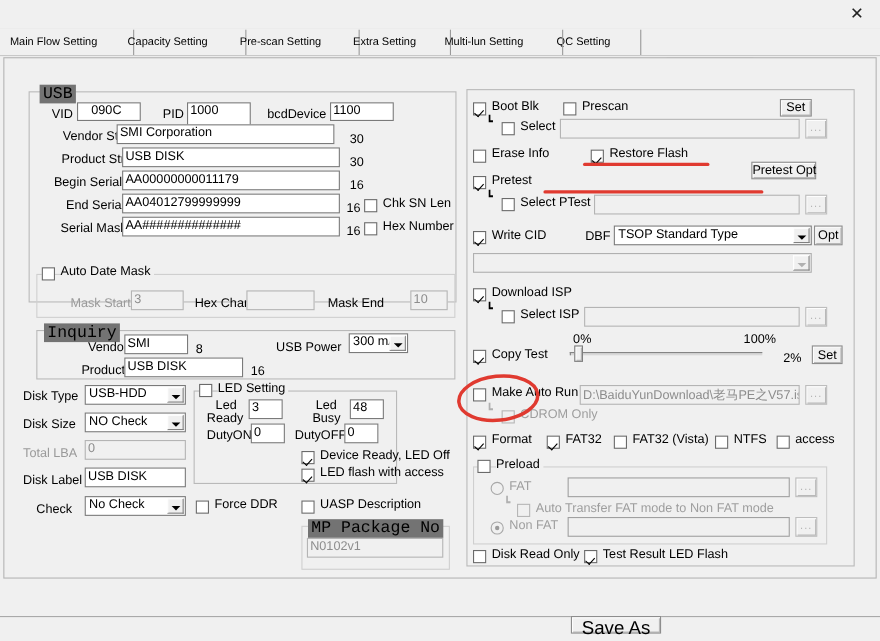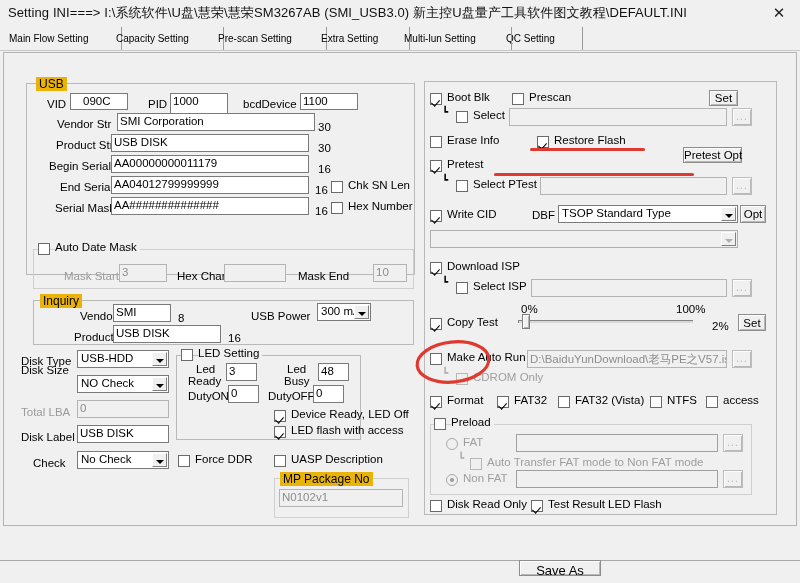--- a/index.html
+++ b/index.html
@@ -102,22 +102,23 @@
   .rad.on .bx::after{
     content:"";position:absolute;left:3px;top:3px;width:4px;height:4px;
     border-radius:50%;background:#9a9a9a;
   }
   .rad .tx{position:absolute;left:17px;top:-2px;white-space:nowrap;font-size:11.5px;color:#9e9e9e;}
 
   
   .grp{position:absolute;border:1px solid #b9b9b9;box-sizing:border-box;}
   .grp.dis{border-color:#cfcfcf;}
   .grpcap{
-    position:absolute;background:#eab308;padding:0 3px;font-size:12px;
+    position:absolute;background:#737373;padding:0 3px;font-size:15px;
     white-space:nowrap;
+    font-family:Liberation Mono, monospace;
   }
   .grpcap.dis{color:#9e9e9e;}
 
   
   .panel{position:absolute;border:1px solid #b9b9b9;box-sizing:border-box;background:#f0f0f0;}
 
   .elbow{position:absolute;font-size:10px;color:#000;}
   .elbow.dis{color:#b0b0b0;}
 
   
@@ -145,21 +146,20 @@
     border-top:1px solid #a9a9a9;background:#f0f0f0;}
   .bigpanel{position:absolute;left:3px;top:52px;width:794px;height:474px;
      border:1px solid #b4b4b4;box-sizing:border-box;background:#f0f0f0;}
 </style>
 </head>
 <body>
 
 <div class="win">
 
   <div class="titlebar">
-    <div class="title-text">Setting  INI===&gt; I:\系统软件\U盘\慧荣\慧荣SM3267AB  (SMI_USB3.0)  新主控U盘量产工具软件图文教程\DEFAULT.INI</div>
     <div class="close-btn">✕</div>
   </div>
 
   <div class="tabstrip">
     <div class="tab sel" style="left:2px;width:105px;">Main Flow Setting</div>
     <div class="tab" style="left:109px;width:100px;">Capacity Setting</div>
     <div class="tab" style="left:211px;width:101px;">Pre-scan Setting</div>
     <div class="tab" style="left:314px;width:81px;">Extra Setting</div>
     <div class="tab" style="left:499px;width:69px;">QC Setting</div>
     <div class="tab" style="left:397px;width:100px;">Multi-lun Setting</div>
@@ -199,21 +199,21 @@
   <div class="grpcap" style="left:36px;top:77px;">USB</div>
 
   <div class="lbl" style="left:47px;top:98px;">VID</div>
   <div class="tf" style="left:70px;top:93px;width:58px;height:17px;padding-left:12px;">090C</div>
   <div class="lbl" style="left:148px;top:98px;">PID</div>
   <div class="tf" style="left:170px;top:93px;width:58px;height:27px;">1000</div>
   <div class="lbl" style="left:243px;top:98px;">bcdDevice</div>
   <div class="tf" style="left:300px;top:93px;width:58px;height:17px;">1100</div>
 
   <div class="lbl" style="left:57px;top:118px;">Vendor Str</div>
-  <div class="tf" style="left:117px;top:113px;width:198px;height:18px;">SMI Corporation</div>
+  <div class="tf" style="left:106px;top:113px;width:198px;height:18px;">SMI Corporation</div>
   <div class="lbl" style="left:318px;top:121px;">30</div>
 
   <div class="lbl" style="left:56px;top:139px;">Product Str</div>
   <div class="tf" style="left:111px;top:134px;width:198px;height:18px;">USB DISK</div>
   <div class="lbl" style="left:318px;top:142px;">30</div>
 
   <div class="lbl" style="left:49px;top:160px;">Begin Serial</div>
   <div class="tf" style="left:111px;top:155px;width:198px;height:18px;">AA00000000011179</div>
   <div class="lbl" style="left:318px;top:163px;">16</div>
 
@@ -259,21 +259,21 @@
   <div class="lbl" style="left:74px;top:331px;">Product</div>
   <div class="tf" style="left:113px;top:325px;width:108px;height:18px;">USB DISK</div>
   <div class="lbl" style="left:228px;top:332px;">16</div>
 
   <div class="lbl" style="left:21px;top:355px;">Disk Type</div>
   <div class="combo" style="left:77px;top:350px;width:92px;height:18px;">
     <div class="cv">USB-HDD</div>
     <div class="arrow"></div>
   </div>
 
-  <div class="lbl" style="left:21px;top:364px;">Disk Size</div>
+  <div class="lbl" style="left:21px;top:380px;">Disk Size</div>
   <div class="combo" style="left:77px;top:375px;width:92px;height:18px;">
     <div class="cv">NO Check</div>
     <div class="arrow"></div>
   </div>
 
   <div class="lbl dis" style="left:21px;top:406px;">Total LBA</div>
   <div class="tf ro" style="left:77px;top:400px;width:92px;height:18px;">0</div>
 
   <div class="lbl" style="left:21px;top:431px;">Disk Label</div>
   <div class="tf" style="left:77px;top:425px;width:92px;height:18px;">USB DISK</div>
@@ -482,16 +482,16 @@
     <div class="ann-line" style="left:530px;top:148px;width:115px;height:3px;"></div>
   </div>
   <div class="ann">
     <div class="ann-line" style="left:494px;top:173px;width:200px;height:3px;"></div>
   </div>
   <svg class="ann" style="left:410px;top:337px;width:110px;height:50px;" viewBox="0 0 110 50">
     <ellipse cx="43" cy="25" rx="36" ry="20" fill="none" stroke="#e03a30" stroke-width="3.2" transform="rotate(-6 43 25)"></ellipse>
   </svg>
 
   <div class="statusbar"></div>
-  <div class="btn" style="left:519px;top:560px;width:82px;height:16px;line-height:19px;font-size:13px;">Save  As</div>
+  <div class="btn" style="left:519px;top:560px;width:82px;height:16px;line-height:19px;font-size:17px;">Save  As</div>
 
 
 </div>
 
 </body></html>

